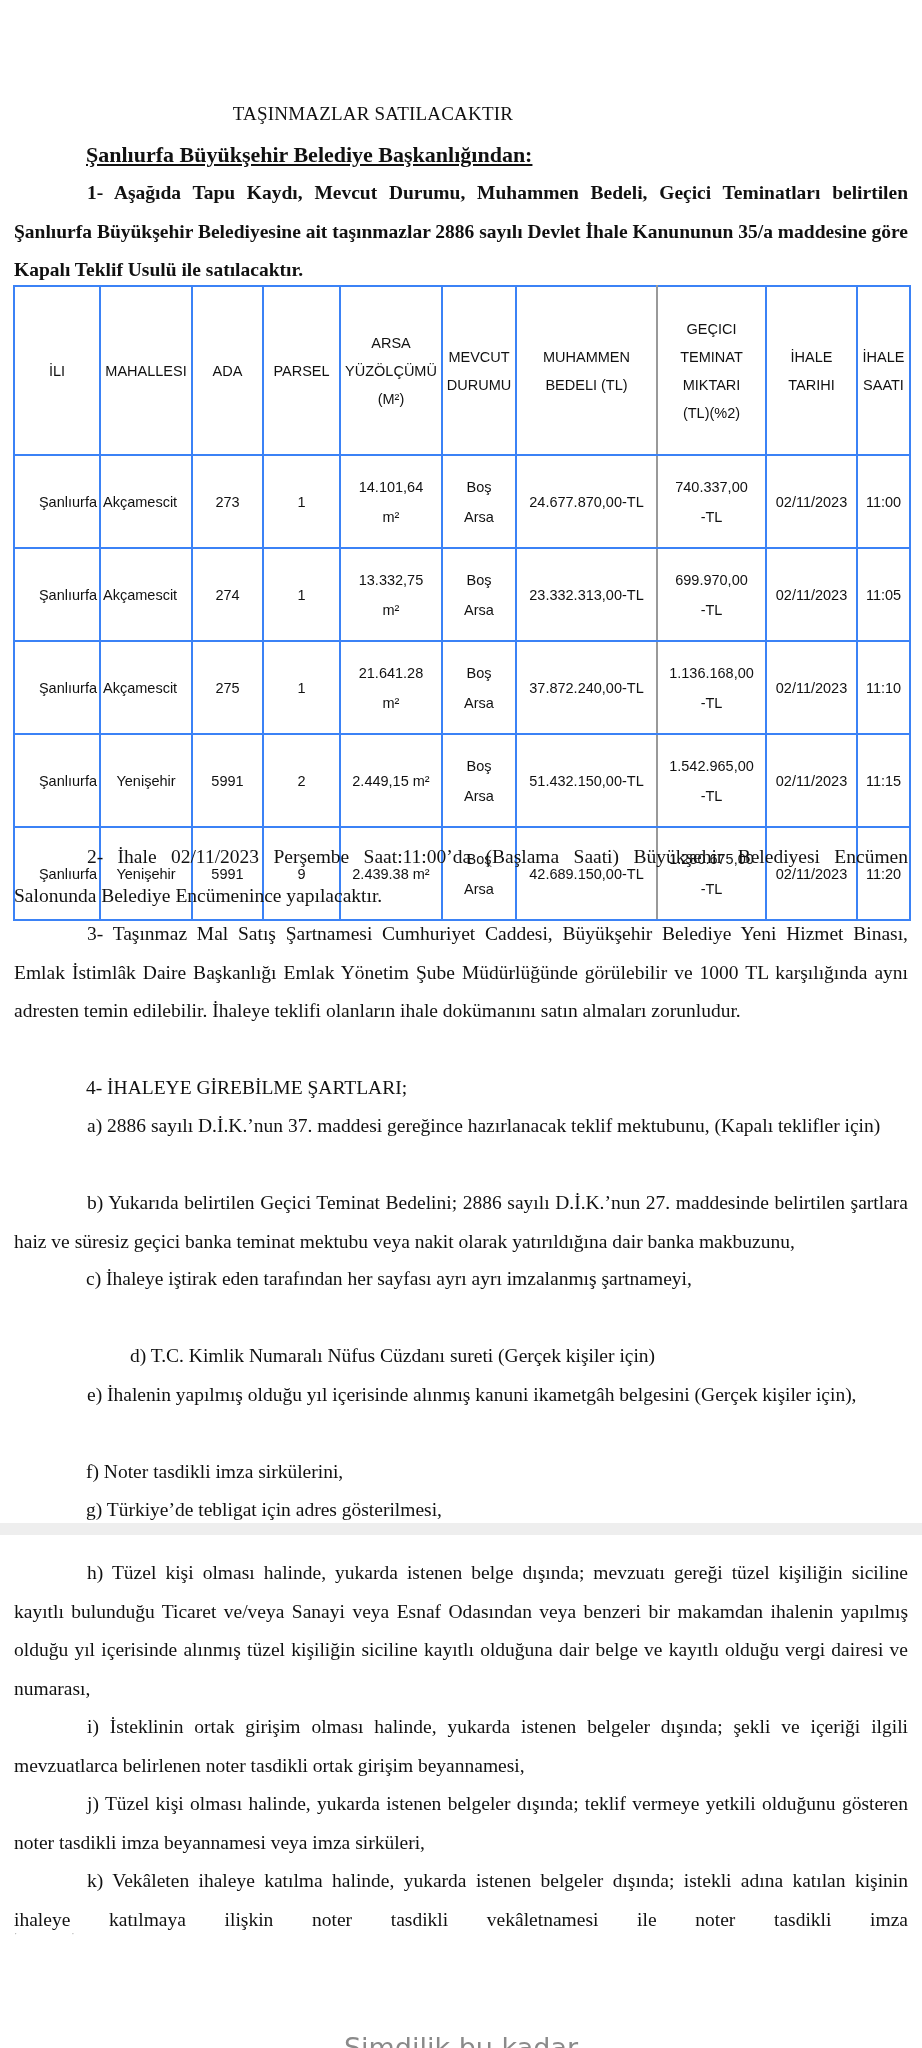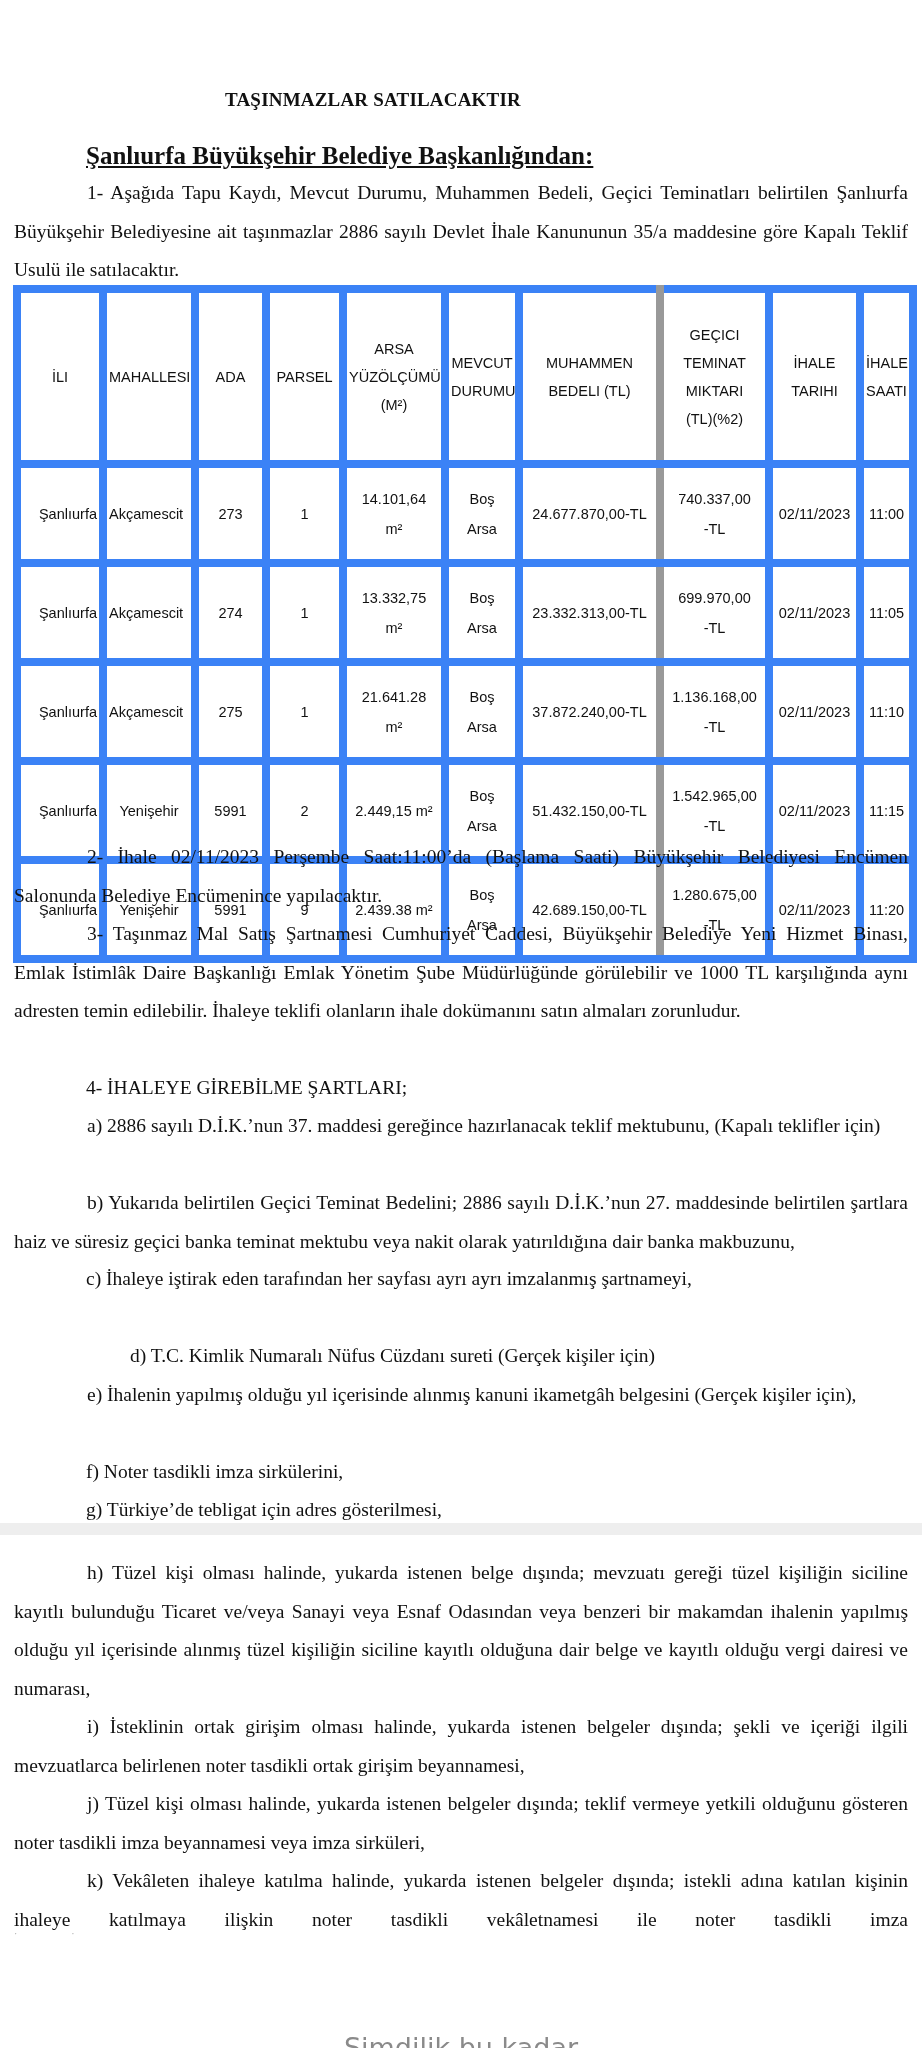--- a/index.html
+++ b/index.html
@@ -2,44 +2,44 @@
 <html><head>
 <meta charset="utf-8">
 <style>
   html, body { margin: 0; padding: 0; background: #ffffff; }
   body {
     width: 922px; height: 2048px; position: relative; overflow: hidden;
     font-family: "Liberation Serif", serif; color: #111111;
   }
   .doc { position: absolute; left: 0; top: 0; width: 922px; }
   .title {
-    position: absolute; top: 89px; left: 0; width: 746px; text-align: center;
-    font-weight: bold; font-size: 19px; letter-spacing: 0.2px;
+    position: absolute; top: 103px; left: 0; width: 746px; text-align: center;
+    font-weight: normal; font-size: 19px; letter-spacing: 0.2px;
   }
   .subtitle {
     position: absolute; top: 142px; left: 86px;
-    font-weight: bold; font-size: 25px; text-decoration: underline;
+    font-weight: bold; font-size: 22px; text-decoration: underline;
   }
   .para {
     position: absolute; left: 14px; width: 894px;
     font-size: 19.5px; line-height: 38.5px; text-align: justify;
     text-indent: 73px;
   }
   .para.last-line-justify { text-align-last: justify; }
   .line {
     position: absolute; left: 86px; font-size: 19.5px; line-height: 38.5px; white-space: nowrap;
   }
 
   table.land {
     position: absolute; top: 285px; left: 13px; width: 896px;
     border-collapse: collapse; table-layout: fixed;
     font-family: "Liberation Sans", sans-serif; font-size: 14.5px; color: #111;
   }
   table.land th, table.land td {
-    border: 8px solid #3b82f6; text-align: center; vertical-align: middle;
+    border: 2px solid #3b82f6; text-align: center; vertical-align: middle;
     padding: 8px 2px; font-weight: normal; line-height: 30px; overflow: hidden;
   }
   table.land th { height: 151px; line-height: 28px; }
   table.land td { height: 75px; }
   table.land td.c-ili { text-align: right; padding-left: 4px; }
   table.land td.c-mah { text-align: left; padding-left: 2px; margin-left: 21px; }
   table.land td.yen { text-align: center; margin-top: 16px; }
   .muh-col { border-left-color: #999 !important; border-right-color: #999 !important; }
 
   .band {
@@ -54,21 +54,21 @@
     font-family: "DejaVu Sans", sans-serif; font-size: 27px; color: #8a8a8a; background: transparent;
   }
   .footer .footer-text span { background: #ffffff; padding: 0 2px; }
 </style>
 </head>
 <body>
 
 <div class="doc">
   <div class="title">TAŞINMAZLAR SATILACAKTIR</div>
   <div class="subtitle">Şanlıurfa Büyükşehir Belediye Başkanlığından:</div>
-  <div class="para" style="top:174px;">1- Aşağıda Tapu Kaydı, Mevcut Durumu, Muhammen Bedeli, Geçici Teminatları belirtilen Şanlıurfa Büyükşehir Belediyesine ait taşınmazlar 2886 sayılı Devlet İhale Kanununun 35/a maddesine göre Kapalı Teklif Usulü ile satılacaktır.</div>
+  <div class="para" style="top:174px;font-weight:bold;">1- Aşağıda Tapu Kaydı, Mevcut Durumu, Muhammen Bedeli, Geçici Teminatları belirtilen Şanlıurfa Büyükşehir Belediyesine ait taşınmazlar 2886 sayılı Devlet İhale Kanununun 35/a maddesine göre Kapalı Teklif Usulü ile satılacaktır.</div>
 
   <table class="land">
     <colgroup>
       <col style="width:86px">
         <col style="width:92px">
         <col style="width:71px">
         <col style="width:77px">
       <col style="width:102px">
         <col style="width:74px">
         <col style="width:141px">

